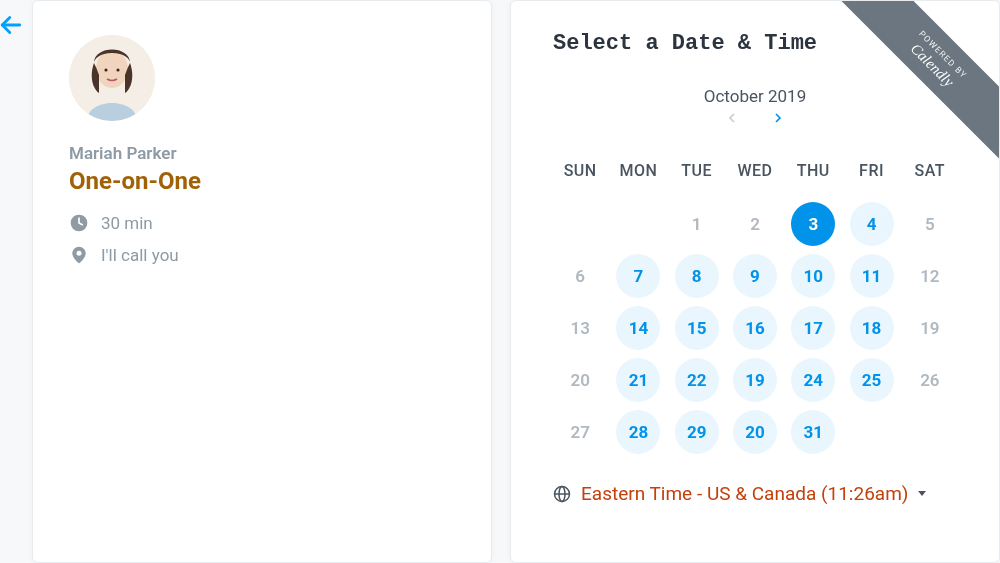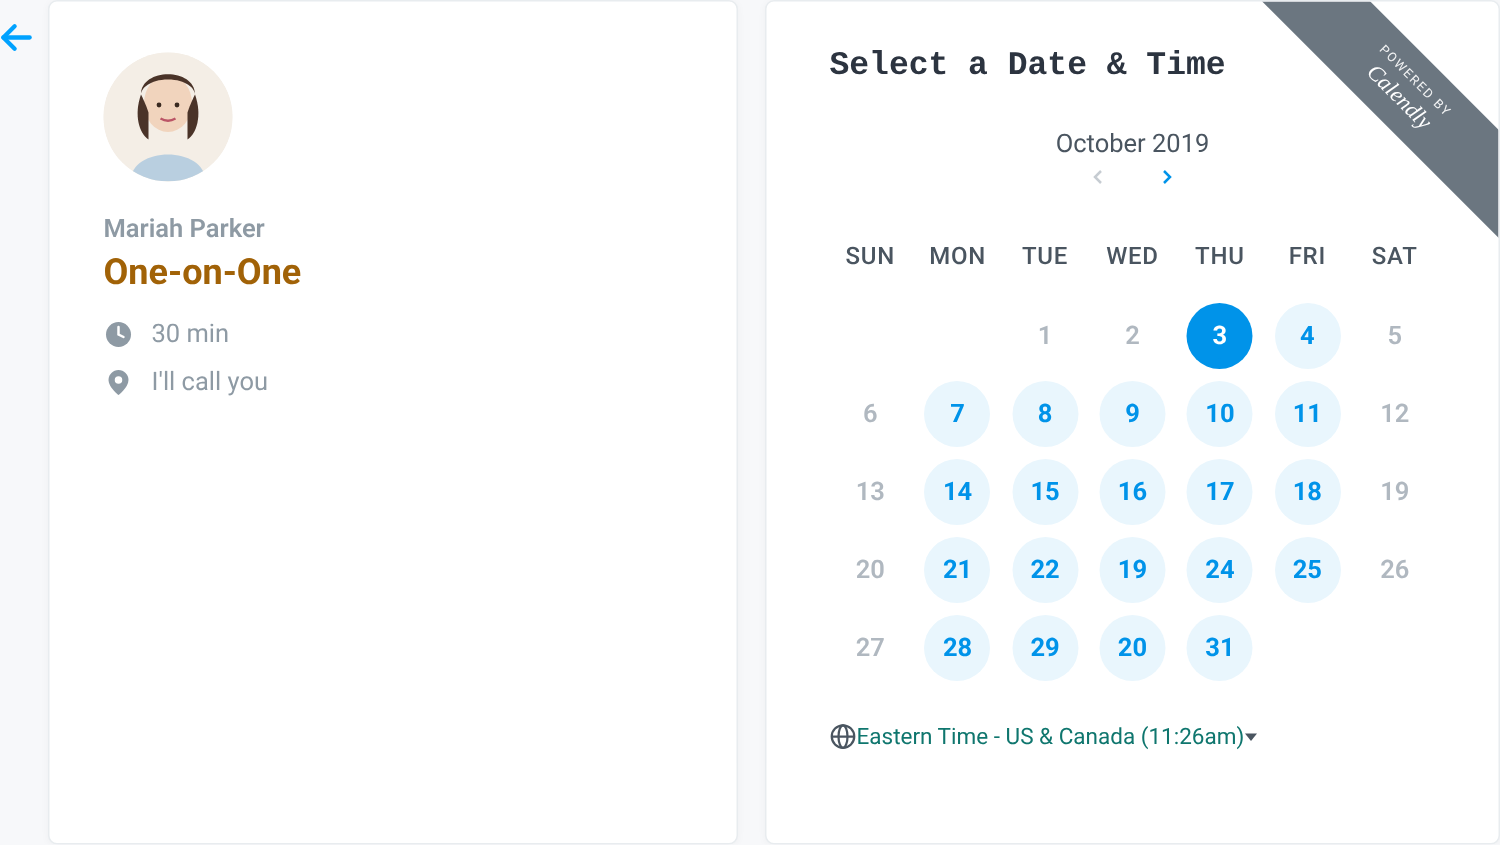--- a/index.html
+++ b/index.html
@@ -55,21 +55,21 @@
 
     .cal-grid { display:grid; grid-template-columns:repeat(7,1fr); text-align:center; column-gap:4px; }
     .dow { font-size:16px; letter-spacing:0.5px; color:#4a5560; font-weight:500; padding:6px 0 18px; }
     .day-cell { height:52px; display:flex; align-items:center; justify-content:center; position:relative; }
     .day { width:44px; height:44px; border-radius:50%; display:flex; align-items:center; justify-content:center;
       font-size:17px; font-weight:600; color:#b0b8c0; }
     .day.available { background:#e9f6fd; color:#0093e9; cursor:pointer; font-weight:700; }
     .day.selected { background:#0093e9; color:#fff; cursor:pointer; font-weight:700; }
     .today-dot { position:absolute; width:5px; height:5px; border-radius:50%; background:#0093e9; bottom:6px; left:50%; transform:translateX(-50%); }
 
-    .tz-row { display:flex; align-items:center; margin-top:24px; color:#0f766e; font-size:15px; cursor:pointer; }
+    .tz-row { display:flex; align-items:center; gap:10px; margin-top:24px; color:#c2410c; font-size:19px; cursor:pointer; }
     .tz-row svg.globe { width:18px; height:18px; fill:#4a5560; }
     .caret { width:0; height:0; border-left:4px solid transparent; border-right:4px solid transparent; border-top:5px solid #4a5560; }
   </style>
 </head>
 <body>
 
 <div class="back-arrow">
   <svg viewBox="0 0 24 24" width="30" height="30" fill="none" stroke="#00a2ff" stroke-width="2.3" stroke-linecap="round" stroke-linejoin="round">
       <line x1="19" y1="12" x2="5" y2="12"></line>
       <polyline points="11 18 5 12 11 6"></polyline>

